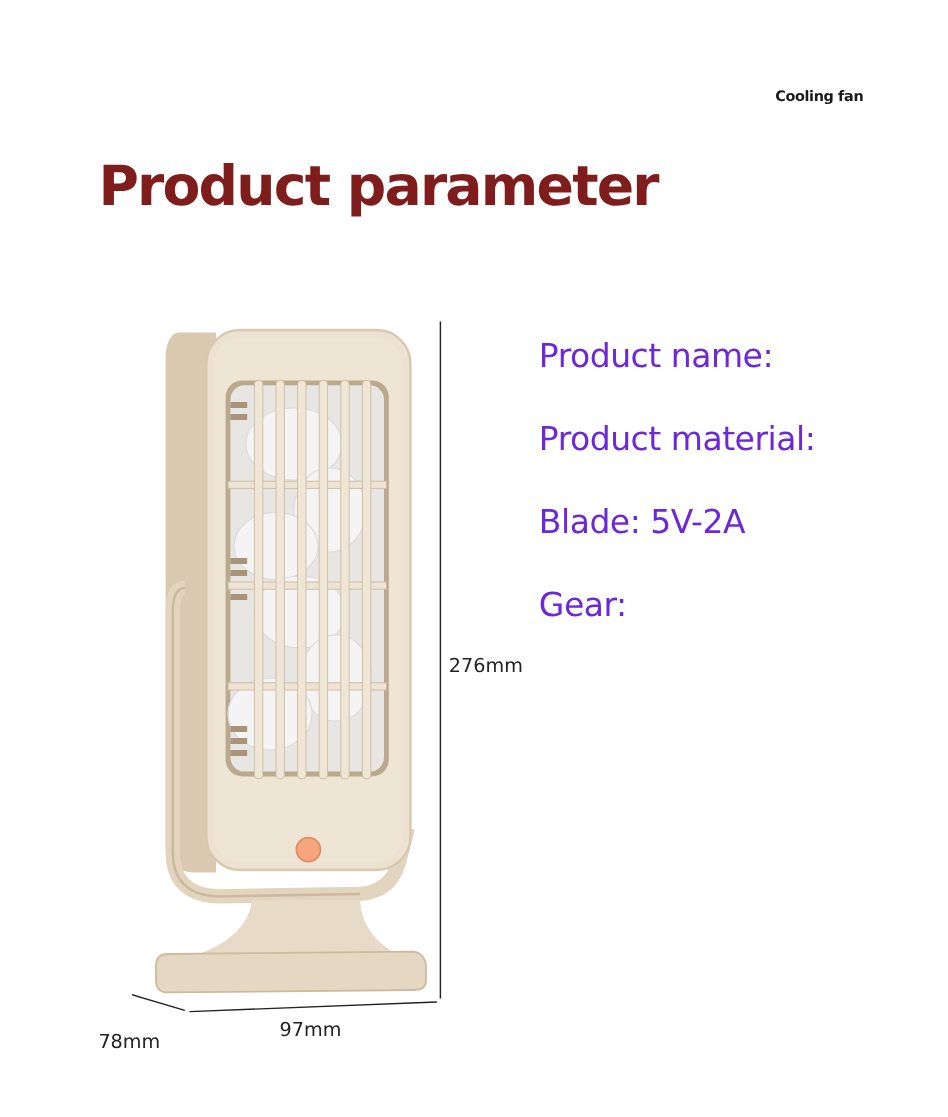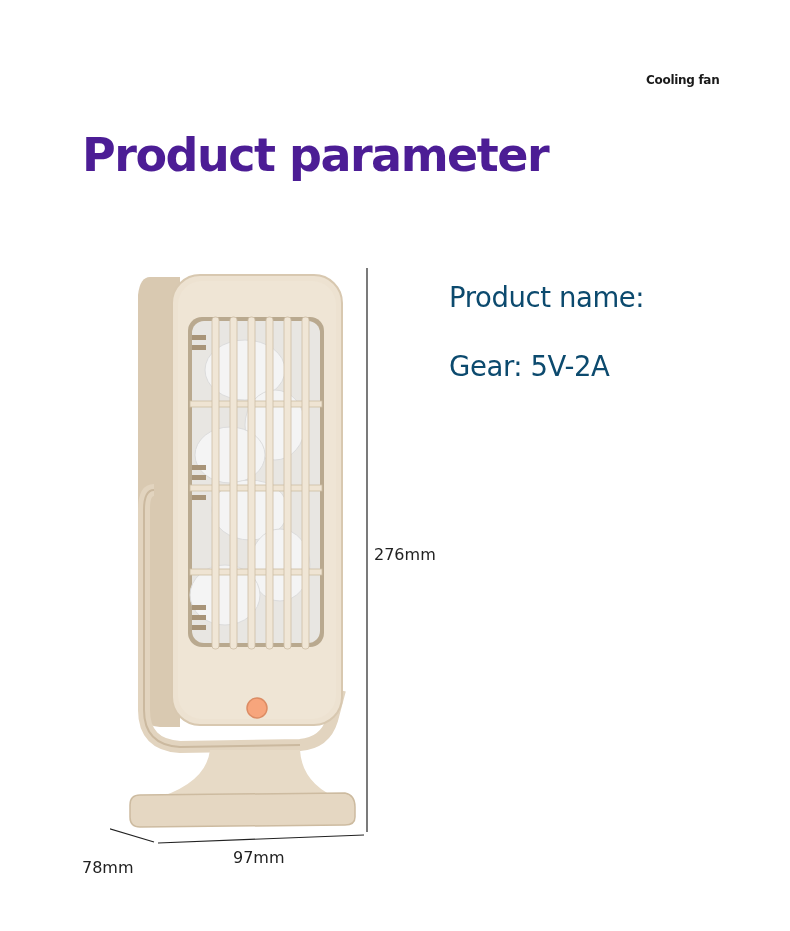--- a/index.html
+++ b/index.html
@@ -1,29 +1,29 @@
 <!DOCTYPE html>
 <html><head>
   <meta charset="utf-8">
   <style>
     * { box-sizing: border-box; margin: 0; padding: 0; }
     html, body { width: 790px; height: 931px; background: #ffffff; overflow: hidden; }
     body { position: relative; font-family: "Liberation Sans", "DejaVu Sans", sans-serif; color: #111; }
 
     .top-tag { position: absolute; left: 615px; top: 73px; font-size: 12px; font-weight: bold; color: #1a1a1a; font-family: "DejaVu Sans", sans-serif; letter-spacing: -0.3px; margin-left: 31px; }
-    .title { position: absolute; left: 82px; top: 128px; font-size: 46px; font-weight: bold; color: #4c1d95; font-family: "DejaVu Sans", sans-serif; letter-spacing: -1.5px; }
+    .title { position: absolute; left: 82px; top: 128px; font-size: 46px; font-weight: bold; color: #7f1d1d; font-family: "DejaVu Sans", sans-serif; letter-spacing: -1.5px; }
 
     .product { position: absolute; left: 110px; top: 265px; width: 270px; height: 580px; }
 
     .dim { position: absolute; font-size: 16px; color: #222; font-family: "DejaVu Sans", sans-serif; }
     .dim-h { left: 374px; top: 545px; text-align: center; }
     .dim-w { left: 233px; top: 848px; }
     .dim-d { left: 82px; top: 842px; margin-top: 16px; }
 
-    .specs { position: absolute; left: 449px; top: 280px; width: 340px; font-family: "DejaVu Sans", sans-serif; font-size: 27.5px; line-height: 35px; color: #0c4a6e; letter-spacing: -0.4px; }
+    .specs { position: absolute; left: 449px; top: 280px; width: 340px; font-family: "DejaVu Sans", sans-serif; font-size: 27.5px; line-height: 35px; color: #6d28d9; letter-spacing: -0.4px; }
     .spec-block { margin-bottom: 34px; }
     .spec-block:last-child { margin-bottom: 0; }
   </style>
 </head>
 <body>
 
 <div class="top-tag">Cooling fan</div>
 <h1 class="title">Product parameter</h1>
 
 <svg class="product" viewBox="0 0 270 580" width="270" height="580">
@@ -88,21 +88,23 @@
 
 <div class="dim dim-h">276mm</div>
 <div class="dim dim-w">97mm</div>
 <div class="dim dim-d">78mm</div>
 
 <div class="specs">
   <div class="spec-block">
     <div>Product name:</div>
   </div>
   <div class="spec-block">
+    <div>Product material:</div>
   </div>
   <div class="spec-block">
   </div>
   <div class="spec-block">
-    <div>Gear: 5V-2A</div>
+    <div>Blade: 5V-2A</div>
   </div>
   <div class="spec-block">
+    <div>Gear:</div>
   </div>
 </div>
 
 </body></html>

